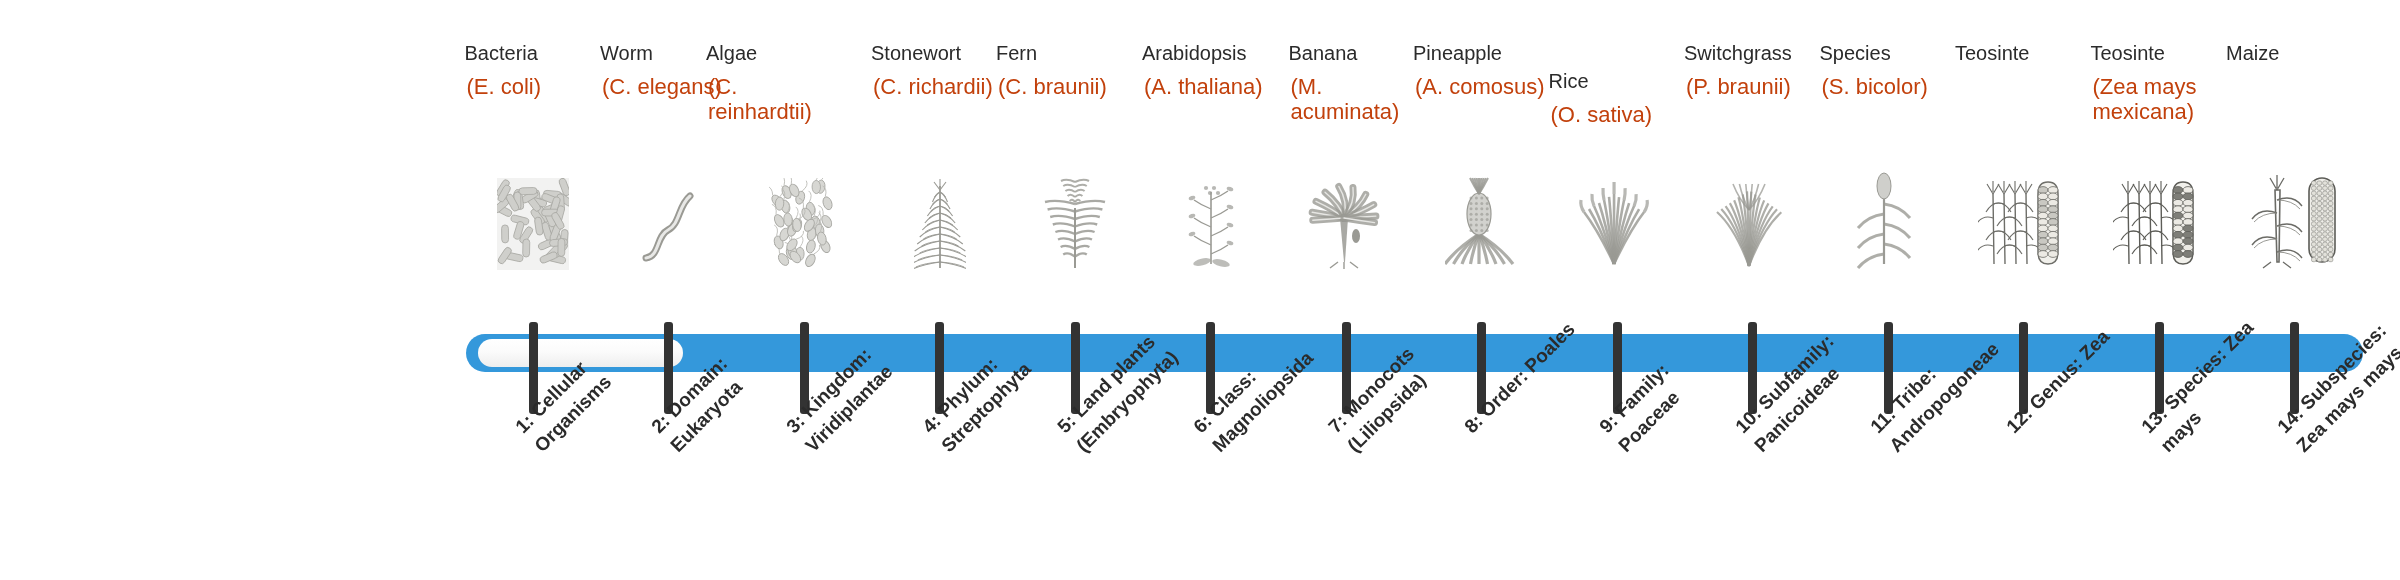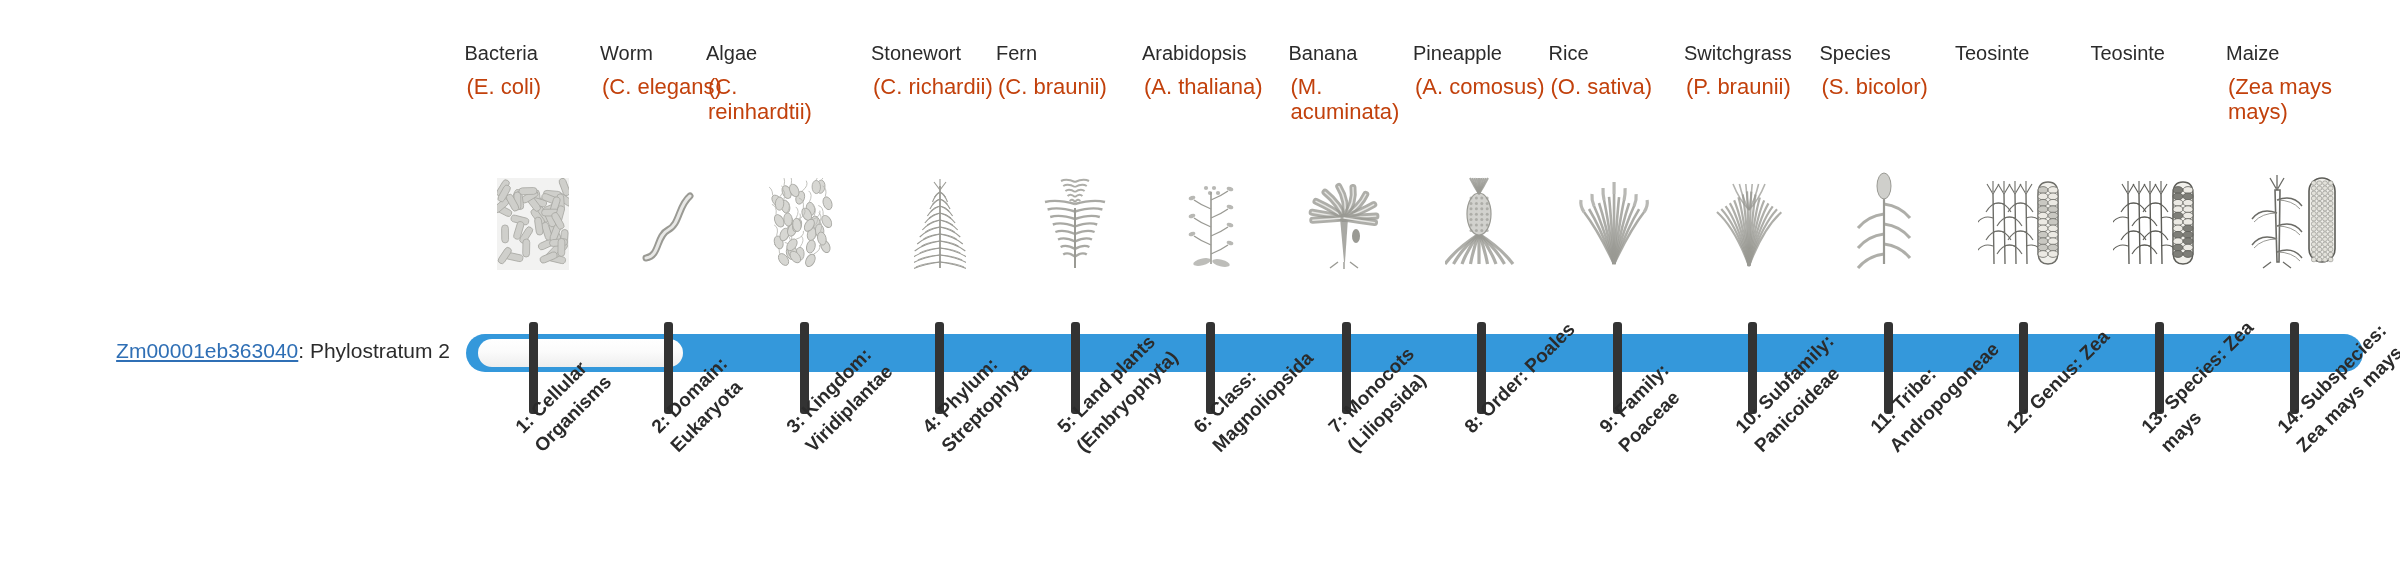--- a/index.html
+++ b/index.html
@@ -117,23 +117,20 @@
     transform: rotate(-45deg);
     transform-origin: left top;
     white-space: normal;
   }
 </style>
 </head>
 <body>
 
 <div id="root">
 
-  <div id="gene-label">
-    <span class="gene-id">Zm00001eb363040</span><span class="gene-rest">: </span><span class="gene-rest">Phylostratum 2</span>
-  </div>
 
   <div id="columns-layer">
       <div class="col" style="left: 464.5px;">
         <div class="common-name">Bacteria</div>
         <div class="sci-name">(E. coli)</div>
       </div>
       <div class="col" style="left: 600px;">
         <div class="common-name">Worm</div>
         <div class="sci-name">(C. elegans)</div>
       </div>
@@ -154,41 +151,41 @@
         <div class="sci-name">(A. thaliana)</div>
       </div>
       <div class="col" style="left: 1277.5px; margin-left: 11px;">
         <div class="common-name">Banana</div>
         <div class="sci-name">(M. acuminata)</div>
       </div>
       <div class="col" style="left: 1413px;">
         <div class="common-name">Pineapple</div>
         <div class="sci-name">(A. comosus)</div>
       </div>
-      <div class="col" style="left: 1548.5px;">
+      <div class="col" style="left: 1548.5px; margin-top: 28px;">
         <div class="common-name">Rice</div>
         <div class="sci-name">(O. sativa)</div>
       </div>
       <div class="col" style="left: 1684px;">
         <div class="common-name">Switchgrass</div>
         <div class="sci-name">(P. braunii)</div>
       </div>
       <div class="col" style="left: 1819.5px;">
         <div class="common-name">Species</div>
         <div class="sci-name">(S. bicolor)</div>
       </div>
       <div class="col" style="left: 1955px;">
         <div class="common-name">Teosinte</div>
       </div>
       <div class="col" style="left: 2090.5px;">
         <div class="common-name">Teosinte</div>
+        <div class="sci-name">(Zea mays mexicana)</div>
       </div>
       <div class="col" style="left: 2226px;">
         <div class="common-name">Maize</div>
-        <div class="sci-name">(Zea mays mays)</div>
       </div>
     </div>
   <div id="organisms-layer">
       <div class="organism" style="left: 464.5px;">
         <svg width="72" height="92" viewBox="0 0 72 92">
           <rect x="0" y="0" width="72" height="92" fill="#f2f2f1"></rect>
           <rect x="33.21158754825592" y="25.73824224472046" width="18" height="6.8" rx="3.4" fill="#cfcfcb" stroke="#a8a8a3" stroke-width="0.8" transform="rotate(97.61255979537964 42.21158754825592 29.13824224472046)"></rect>
           <rect x="58.17388153076172" y="57.06357536315918" width="18" height="6.8" rx="3.4" fill="#cfcfcb" stroke="#a8a8a3" stroke-width="0.8" transform="rotate(95.25652885437012 67.17388153076172 60.46357536315918)"></rect>
           <rect x="50.673187255859375" y="77.4874340057373" width="18" height="6.8" rx="3.4" fill="#cfcfcb" stroke="#a8a8a3" stroke-width="0.8" transform="rotate(13.420743942260742 59.673187255859375 80.8874340057373)"></rect>
           <rect x="58.83188056945801" y="18.209241485595705" width="18" height="6.8" rx="3.4" fill="#cfcfcb" stroke="#a8a8a3" stroke-width="0.8" transform="rotate(34.803834557533264 67.83188056945801 21.609241485595703)"></rect>

